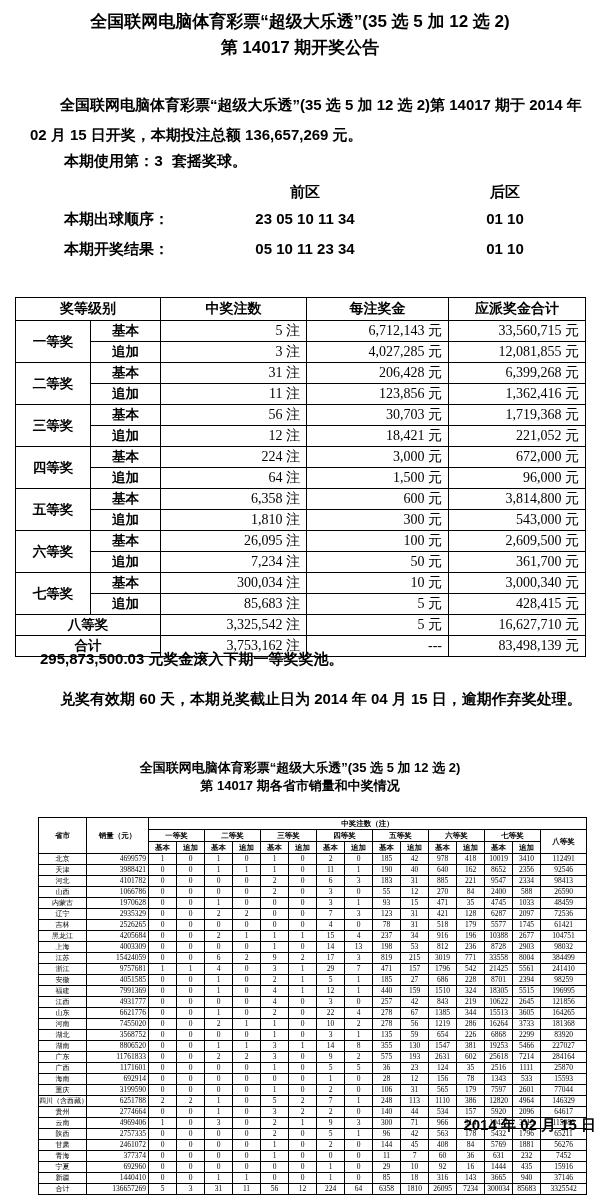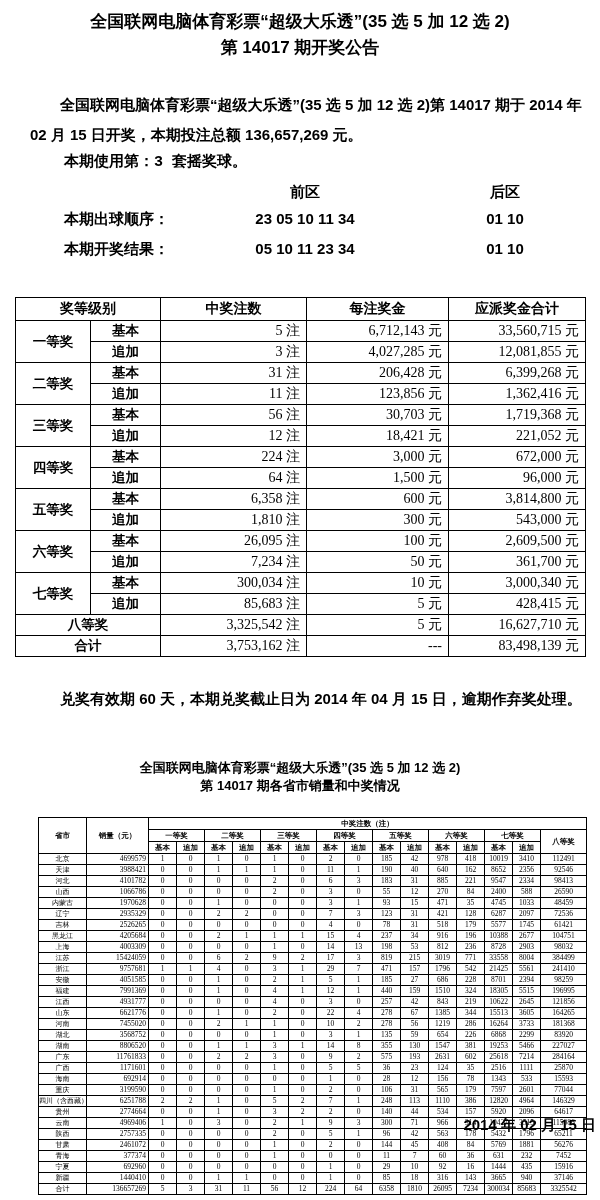--- a/index.html
+++ b/index.html
@@ -204,20 +204,21 @@
         </tr>
         <tr>
           <td class="c zh" colspan="2">合计</td>
           <td class="r">3,753,162 注</td>
           <td class="r">---</td>
           <td class="r">83,498,139 元</td>
         </tr>
       </tbody>
   </table>
 
+  <div class="abs rollover body-text">295,873,500.03 元奖金滚入下期一等奖奖池。</div>
   <div class="abs redeem body-text">兑奖有效期 60 天，本期兑奖截止日为 2014 年 04 月 15 日，逾期作弃奖处理。</div>
 
   <div class="abs sec2-t1 ctr">全国联网电脑体育彩票“超级大乐透”(35 选 5 加 12 选 2)</div>
   <div class="abs sec2-t2 ctr">第 14017 期各省市销量和中奖情况</div>
 
   <table class="prov">
     <colgroup>
       <col style="width:48px">
         <col style="width:62px">
       <col style="width:28px">

